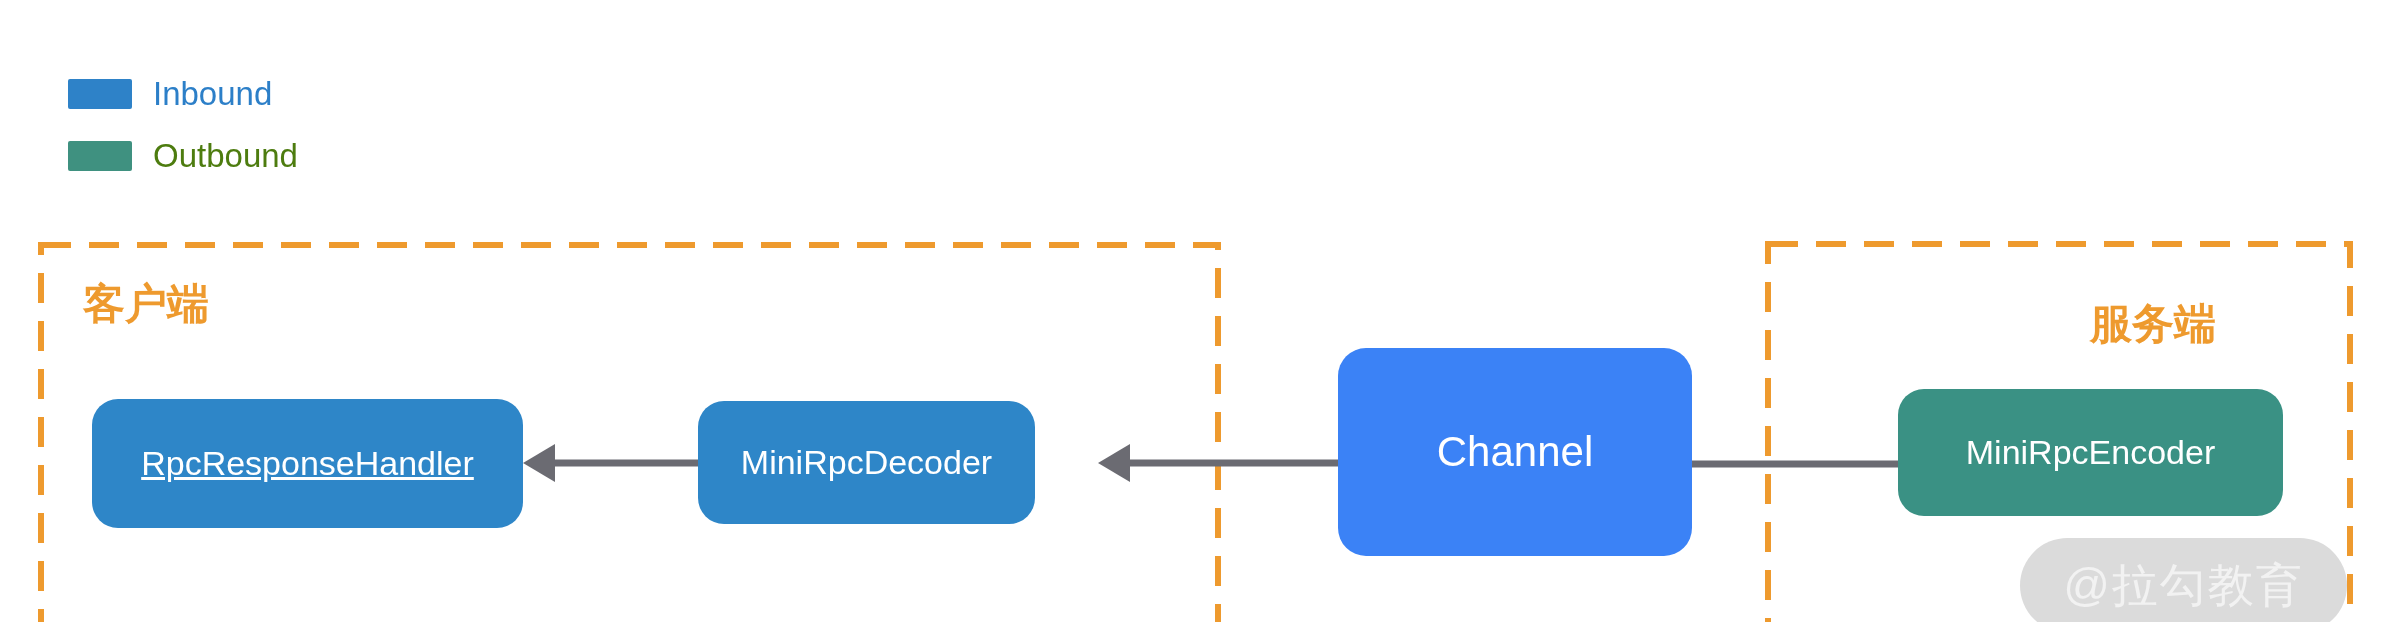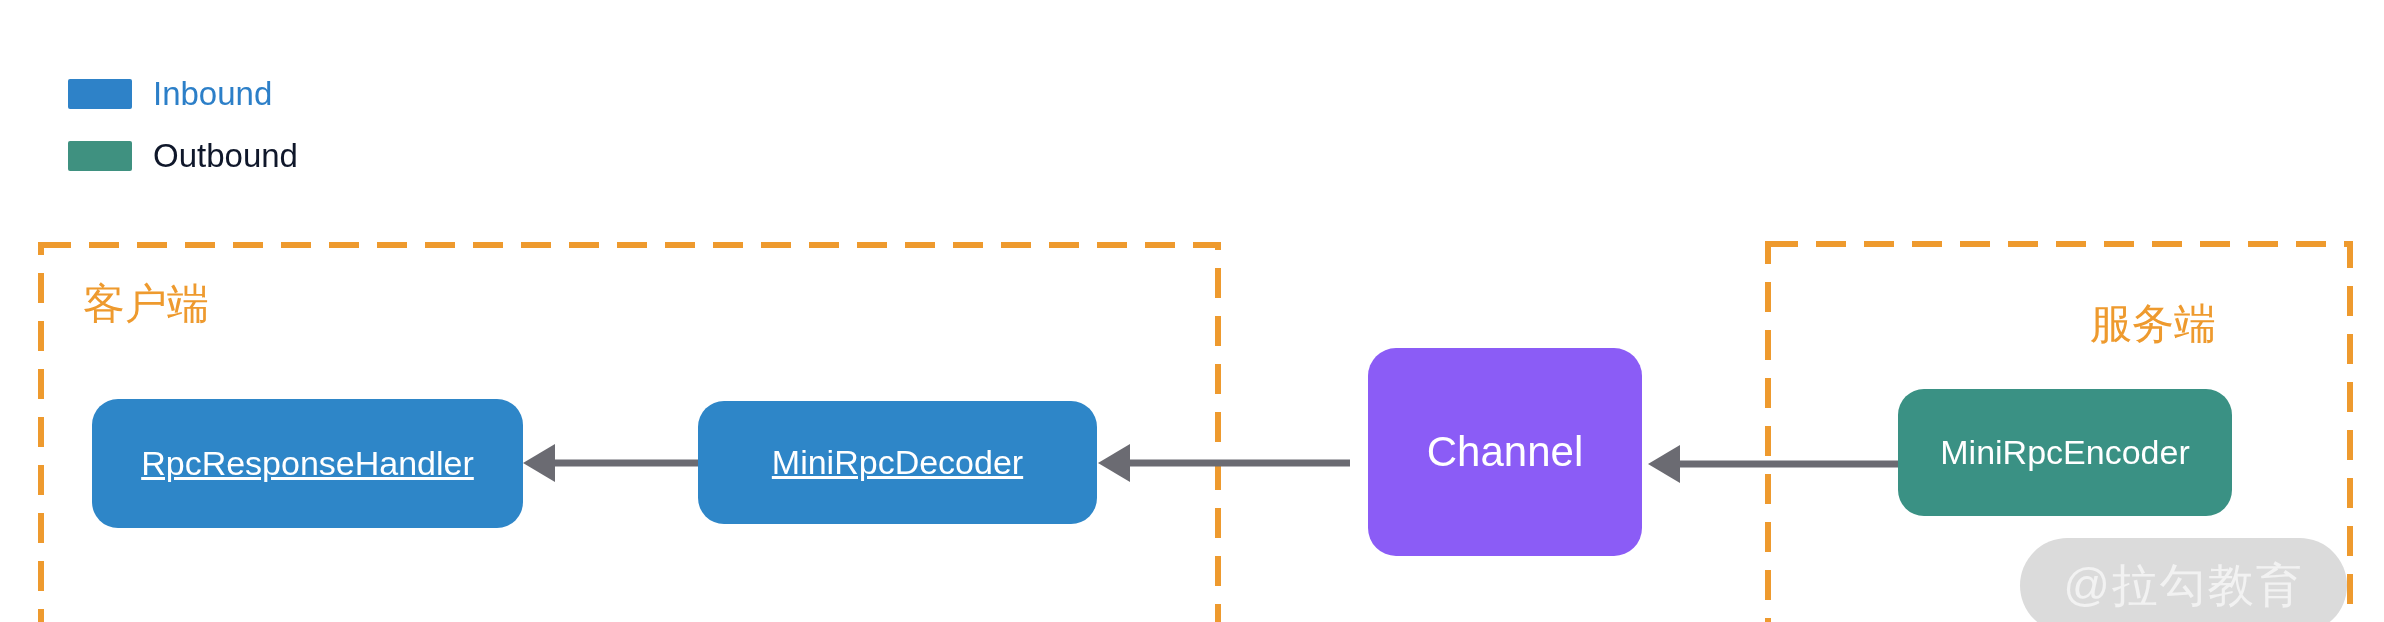--- a/index.html
+++ b/index.html
@@ -57,51 +57,51 @@
   .legend-swatch.inbound  { background: #2e82c8; }
   .legend-swatch.outbound { background: #3f9180; }
   .legend-label {
     margin-left: 21px;
     font-size: 33px;
     line-height: 30px;
     font-weight: 500;
     white-space: nowrap;
   }
   .legend-label.inbound  { color: #2c7fc8; }
-  .legend-label.outbound { color: #0f172a; }
+  .legend-label.outbound { color: #4d7c0f; }
 
   
   .group-label {
     position: absolute;
     font-size: 42px;
-    font-weight: 400;
+    font-weight: 700;
     color: #ee9a2e;
     line-height: 44px;
     white-space: nowrap;
   }
   .group-label.client { left: 83px;   top: 236px; }
   .group-label.server { left: 2090px; top: 256px; }
 
   
   .node {
     position: absolute;
     display: flex;
     align-items: center;
     justify-content: center;
     color: #ffffff;
     font-size: 34px;
     font-weight: 500;
     border-radius: 26px;
     white-space: nowrap;
   }
   .node.handler { left: 92px;   top: 353px; width: 431px; height: 129px; background: #2e86c8; text-decoration: underline; }
-  .node.decoder { left: 698px;  top: 355px; width: 399px; height: 123px; background: #2e86c8; text-decoration: underline; }
-  .node.channel { left: 1368px; top: 302px; width: 274px; height: 208px; background: #8b5cf6;
+  .node.decoder { left: 698px;  top: 355px; width: 337px; height: 123px; background: #2e86c8; }
+  .node.channel { left: 1338px; top: 302px; width: 354px; height: 208px; background: #3b82f6;
                   border-radius: 28px; font-size: 42px; }
-  .node.encoder { left: 1898px; top: 343px; width: 334px; height: 127px; background: #3a9184; }
+  .node.encoder { left: 1898px; top: 343px; width: 385px; height: 127px; background: #3a9184; }
 
   
   .watermark {
     position: absolute;
     left: 2020px;
     top: 492px;
     width: 327px;
     height: 95px;
     border-radius: 48px;
     background: #dbdbdb;

